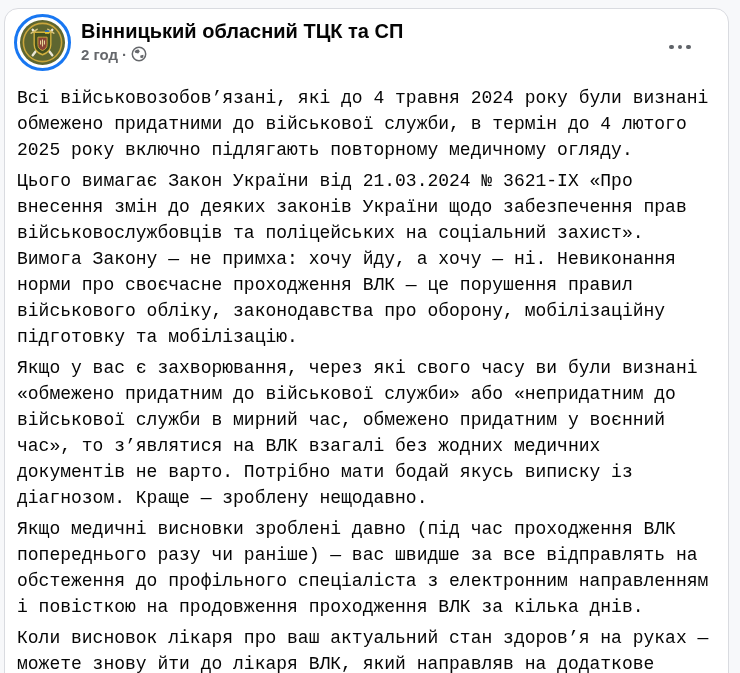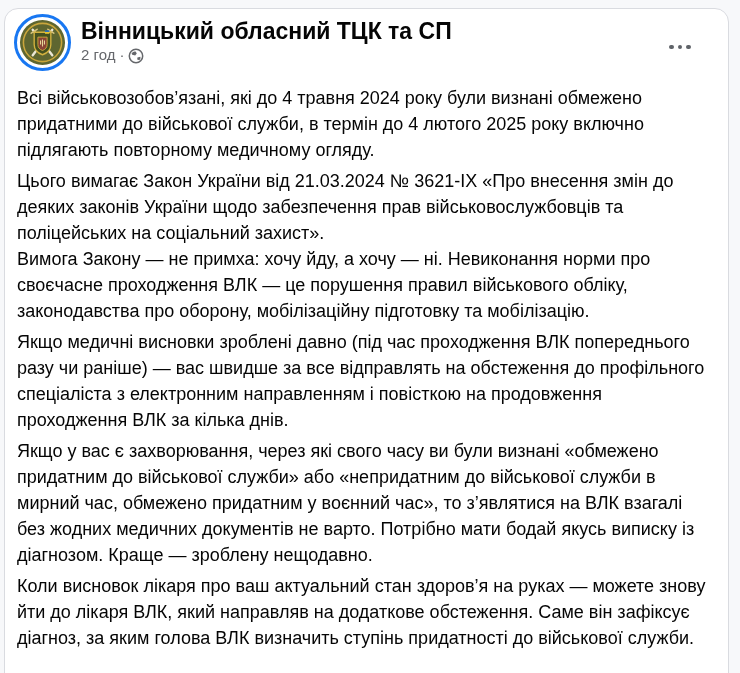--- a/index.html
+++ b/index.html
@@ -43,33 +43,34 @@
     display: block;
     width: 47px;
     height: 47px;
     border-radius: 50%;
   }
   .header-info {
     padding-top: 7px;
     min-width: 0;
   }
   .page-name {
-    font-size: 23px;
+    font-size: 20px;
     line-height: 21px;
     font-weight: 700;
     color: #050505;
     cursor: pointer;
   }
   .meta-row {
     display: flex;
-    align-items: flex-end;
+    align-items: flex-start;
     margin-top: 4px;
     color: #65676b;
     font-size: 15px;
     line-height: 18px;
+    font-weight: bold;
   }
   .meta-sep {
     margin: 0 4px;
   }
   .globe-icon svg {
     display: block;
     width: 16px;
     height: 16px;
   }
   .menu-btn {
@@ -96,20 +97,21 @@
   .post-text {
     margin-top: 14px;
     padding: 0 14px 14px 12px;
     color: #050505;
     font-size: 18px;
     line-height: 26px;
   }
   .post-text p {
     margin: 0 0 5px 0;
     white-space: pre-line;
+    font-family: Liberation Mono, monospace;
   }
   .post-text p:last-child {
     margin-bottom: 12px;
   }
 </style>
 </head>
 <body>
 
 <div class="post-card">
 
@@ -160,18 +162,18 @@
       <span class="dot"></span>
       <span class="dot"></span>
     </button>
 
   </div>
 
   <div class="post-text">
     <p>Всі військовозобов’язані, які до 4 травня 2024 року були визнані обмежено придатними до військової служби, в термін до 4 лютого 2025 року включно підлягають повторному медичному огляду.</p>
     <p>Цього вимагає Закон України від 21.03.2024 № 3621-IX «Про внесення змін до деяких законів України щодо забезпечення прав військовослужбовців та поліцейських на соціальний захист».
 Вимога Закону — не примха: хочу йду, а хочу — ні. Невиконання норми про своєчасне проходження ВЛК — це порушення правил військового обліку, законодавства про оборону, мобілізаційну підготовку та мобілізацію.</p>
+    <p>Якщо у вас є захворювання, через які свого часу ви були визнані «обмежено придатним до військової служби» або «непридатним до військової служби в мирний час, обмежено придатним у воєнний час», то з’являтися на ВЛК взагалі без жодних медичних документів не варто. Потрібно мати бодай якусь виписку із діагнозом. Краще — зроблену нещодавно.</p>
     <p>Якщо медичні висновки зроблені давно (під час проходження ВЛК попереднього разу чи раніше) — вас швидше за все відправлять на обстеження до профільного спеціаліста з електронним направленням і повісткою на продовження проходження ВЛК за кілька днів.</p>
-    <p>Якщо у вас є захворювання, через які свого часу ви були визнані «обмежено придатним до військової служби» або «непридатним до військової служби в мирний час, обмежено придатним у воєнний час», то з’являтися на ВЛК взагалі без жодних медичних документів не варто. Потрібно мати бодай якусь виписку із діагнозом. Краще — зроблену нещодавно.</p>
     <p>Коли висновок лікаря про ваш актуальний стан здоров’я на руках — можете знову йти до лікаря ВЛК, який направляв на додаткове обстеження. Саме він зафіксує діагноз, за яким голова ВЛК визначить ступінь придатності до військової служби.</p>
   </div>
 
 </div>
 
 </body></html>

